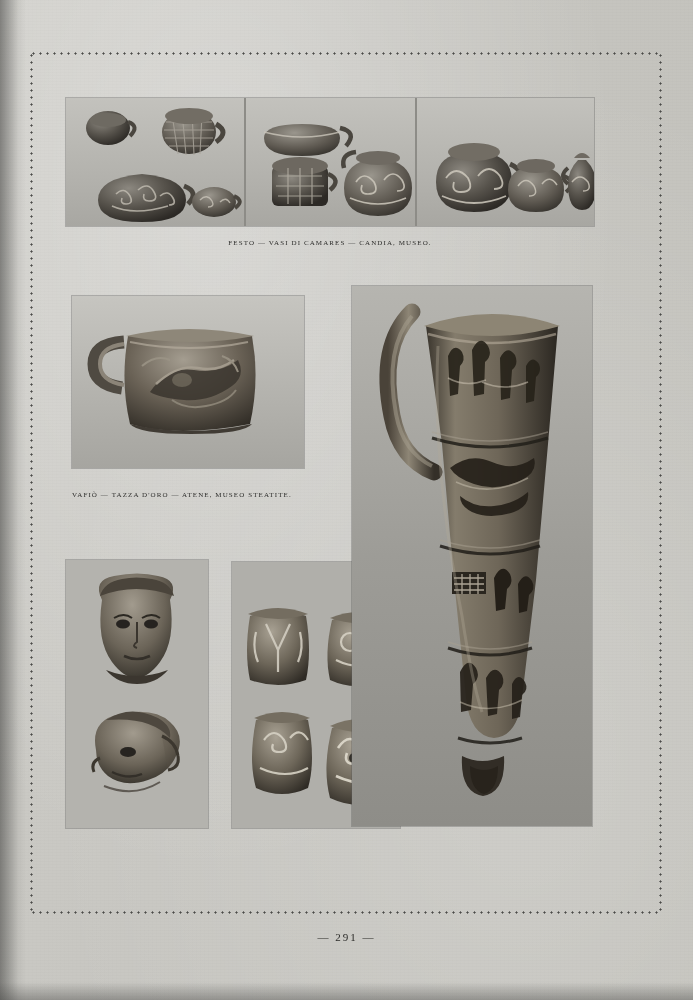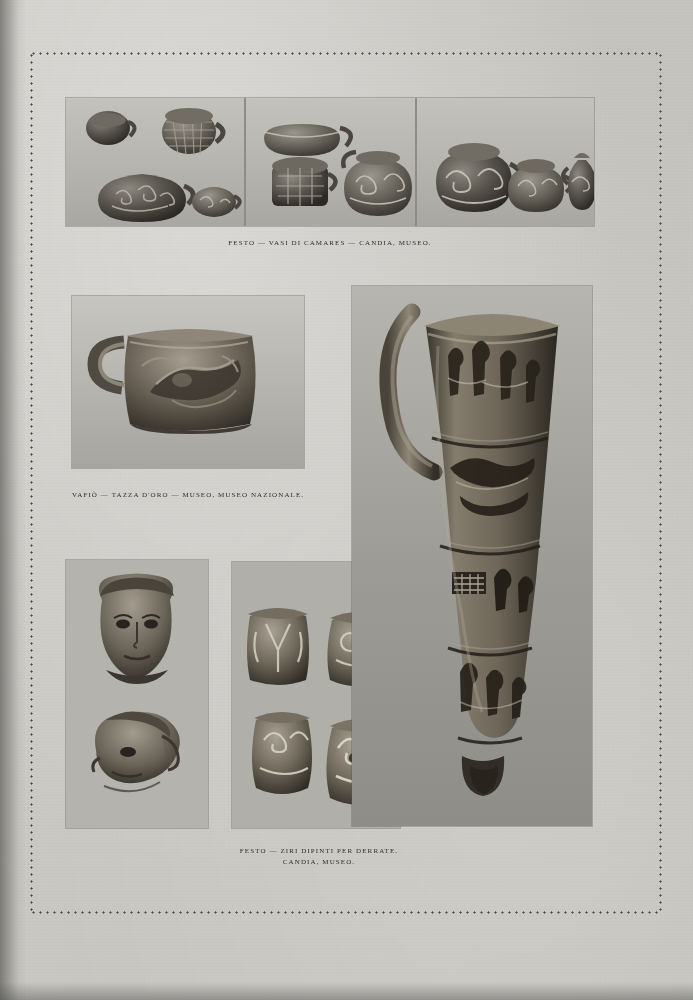--- a/index.html
+++ b/index.html
@@ -292,21 +292,21 @@
         <path d="M78 96 q18 -26 44 -22 q26 4 44 -10 q8 16 -6 26 q-22 16 -48 14 q-24 -2 -34 -8z" fill="#3a352e"></path>
         <path d="M84 88 q22 -20 42 -16 q20 4 36 -8" fill="none" stroke="#a9a193" stroke-width="2.4"></path>
         <path d="M100 104 q14 10 34 6 q22 -4 30 -16" fill="none" stroke="#918a7c" stroke-width="2"></path>
         <path d="M70 70 q14 -12 28 -6" fill="none" stroke="#9c9587" stroke-width="2"></path>
         <path d="M150 60 q12 4 16 16" fill="none" stroke="#9c9587" stroke-width="2"></path>
         <ellipse cx="110" cy="84" rx="10" ry="7" fill="#6d6659" opacity=".8"></ellipse>
       </g>
     </svg>
   </div>
 
-  <div class="caption" style="left:60px; top:490px; width:256px; text-align:left; padding-left:12px;">VAFIÒ — TAZZA D'ORO — MUSEO, MUSEO NAZIONALE.</div>
+  <div class="caption" style="left:60px; top:490px; width:256px; text-align:left; padding-left:12px;">VAFIÒ — TAZZA D'ORO — ATENE, MUSEO STEATITE.</div>
 
   <div class="plate" style="left:66px; top:560px; width:142px; height:268px;">
     <svg class="photo" viewBox="0 0 142 268">
       <defs>
         <radialGradient id="hg" cx="45%" cy="30%" r="80%">
           <stop offset="0%" stop-color="#a29b8e"></stop>
           <stop offset="55%" stop-color="#6b6458"></stop>
           <stop offset="100%" stop-color="#2b2822"></stop>
         </radialGradient>
       </defs>
@@ -388,22 +388,20 @@
           <path d="M106 186 q12 -18 24 0 q8 16 -7 16 q-12 0 -8 -11"></path>
           <path d="M136 182 q12 -16 22 2"></path>
           <path d="M104 214 q30 14 56 0"></path>
           <circle cx="122" cy="196" r="5" fill="#2c2923" stroke="none"></circle>
           <circle cx="146" cy="192" r="4.5" fill="#2c2923" stroke="none"></circle>
         </g>
       </g>
     </svg>
   </div>
 
-  <div class="caption" style="left:224px; top:846px; width:190px;">FESTO — ZIRI DIPINTI PER DERRATE.
-CANDIA, MUSEO.</div>
 
   <div class="plate" style="left:352px; top:286px; width:240px; height:540px; background:#a8a7a2;">
     <svg class="photo" viewBox="0 0 240 540">
       <defs>
         <linearGradient id="rb" x1="0" y1="0" x2="0" y2="1">
           <stop offset="0%" stop-color="#b6b5b0"></stop>
           <stop offset="50%" stop-color="#9d9c97"></stop>
           <stop offset="100%" stop-color="#8e8d88"></stop>
         </linearGradient>
         <linearGradient id="rhy" x1="0" y1="0" x2="1" y2="0">
@@ -486,16 +484,17 @@
       </g>
 
       <path d="M110 470 q20 10 42 0 q2 36 -21 40 q-23 -4 -21 -40z" fill="#322d26"></path>
       <path d="M118 480 q14 8 28 0 q0 24 -14 28 q-14 -4 -14 -28z" fill="#241f18" opacity=".7"></path>
 
       <path d="M86 60 q-6 120 24 270 q10 66 20 96" fill="none" stroke="#b3aa99" stroke-width="3" opacity=".35"></path>
     </svg>
   </div>
 
 
+  <div class="folio">— 291 —</div>
 
   <div class="left-shadow"></div>
   <div class="bottom-shadow"></div>
 </div>
 
 </body></html>

